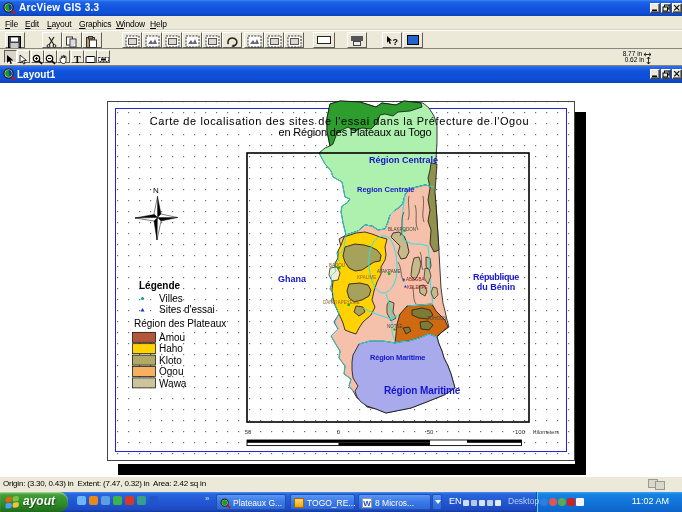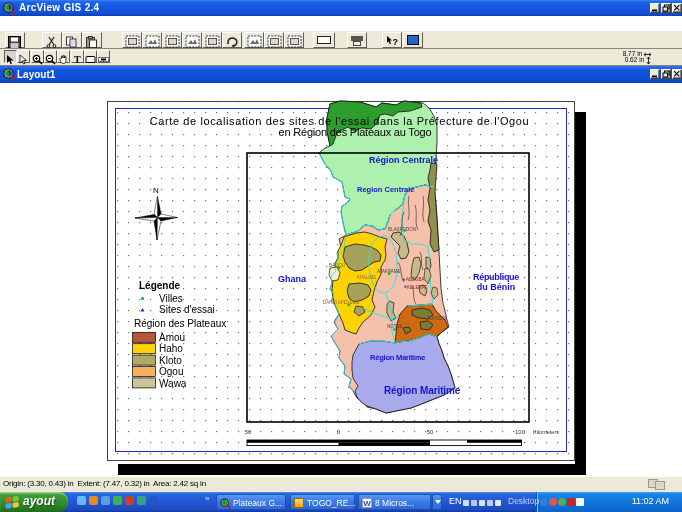--- a/index.html
+++ b/index.html
@@ -67,38 +67,46 @@
 <body>
 <div id="screen">
 
   <div class="abs" id="titlebar"></div>
   <svg class="abs" style="left:3px;top:2px" width="13" height="13" viewBox="0 0 13 13">
     <circle cx="5.5" cy="5.5" r="4.6" fill="#e8e8e8" stroke="#222" stroke-width="1.4"></circle>
     <circle cx="5.5" cy="5.5" r="3.4" fill="#18a018"></circle>
     <path d="M5.5,2.2 a3.3,3.3 0 0 1 3.2,3.3 a3.3,3.3 0 0 1 -2,3.1 L6,5.8 Z" fill="#1133cc"></path>
     <line x1="8.8" y1="8.8" x2="12" y2="12" stroke="#b81c10" stroke-width="2.2"></line>
   </svg>
-  <div class="abs" id="titletext">ArcView GIS 2.4</div>
+  <div class="abs" id="titletext">ArcView GIS 3.3</div>
   <div class="abs wbtn" style="left:650px">
       <svg width="8" height="8" viewBox="0 0 8 8">
         <rect x="1" y="5.5" width="5" height="1.6" fill="#000"></rect>
       </svg>
     </div>
   <div class="abs wbtn" style="left:661px">
       <svg width="8" height="8" viewBox="0 0 8 8">
         <rect x="2.5" y="1" width="4.5" height="4" fill="none" stroke="#000"></rect>
         <rect x="1" y="3" width="4.5" height="4" fill="#ece9d8" stroke="#000"></rect>
       </svg>
     </div>
   <div class="abs wbtn" style="left:672px">
       <svg width="8" height="8" viewBox="0 0 8 8">
         <path d="M1.2,1.2 L6.3,6.3 M6.3,1.2 L1.2,6.3" stroke="#000" stroke-width="1.1"></path>
       </svg>
     </div>
 
+  <div class="abs" id="menubar">
+    <span style="left:5px"><u>F</u>ile</span>
+    <span style="left:25px"><u>E</u>dit</span>
+    <span style="left:47px"><u>L</u>ayout</span>
+    <span style="left:79px"><u>G</u>raphics</span>
+    <span style="left:116px"><u>W</u>indow</span>
+    <span style="left:150px"><u>H</u>elp</span>
+  </div>
 
   <div class="abs" id="toolbar1"></div>
   <div class="abs" id="toolbar2"></div>
   <div class="abs" id="dims">8.77 in <svg width="7" height="5" viewBox="0 0 7 5">
         <path d="M0,2.5 h7 M2,0.8 L0,2.5 L2,4.2 M5,0.8 L7,2.5 L5,4.2" stroke="#000" fill="none" stroke-width="0.8"></path>
       </svg><br>0.62 in <svg width="5" height="7" viewBox="0 0 5 7">
         <path d="M2.5,0 v7 M0.8,2 L2.5,0 L4.2,2 M0.8,5 L2.5,7 L4.2,5" stroke="#000" fill="none" stroke-width="0.8"></path>
       </svg></div>
 
   <div class="abs" id="childbar"></div>

